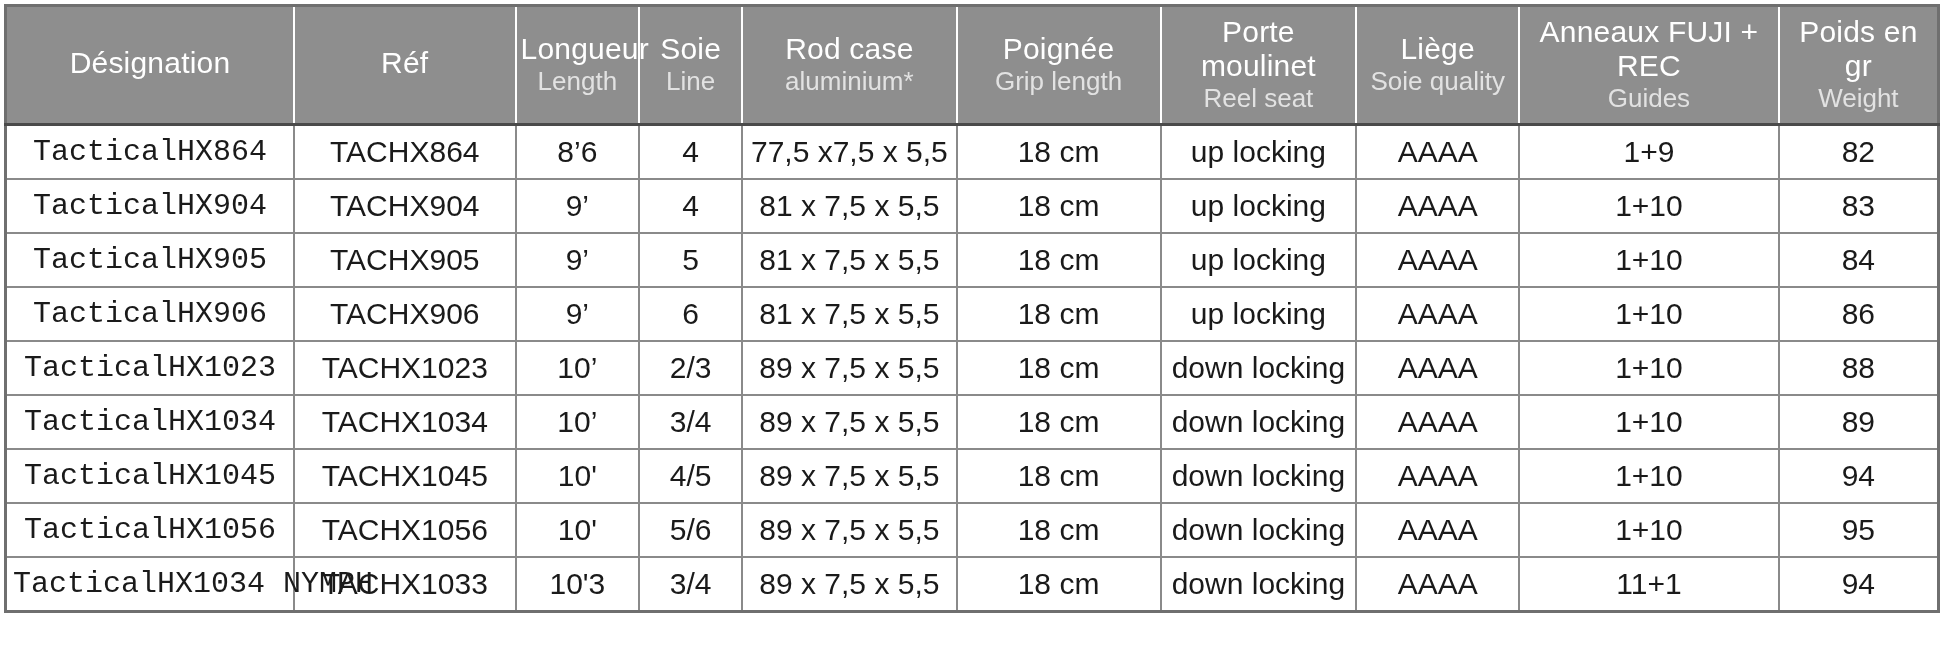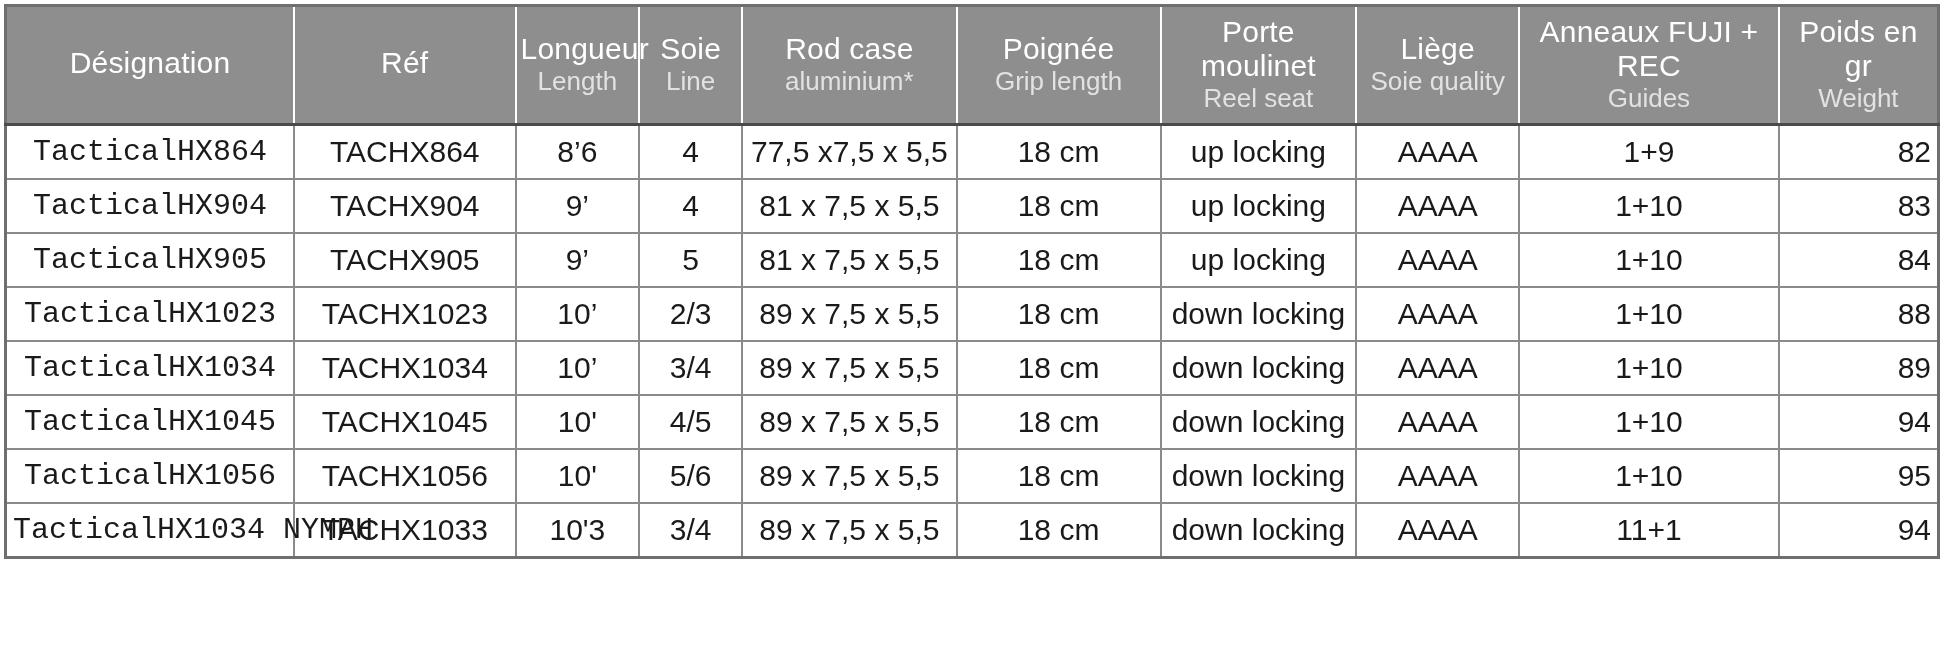--- a/index.html
+++ b/index.html
@@ -53,21 +53,20 @@
     border-bottom: 2px solid #8a8a8a;
     padding: 9px 6px;
     font-size: 30px;
     color: #1a1a1a;
     text-align: center;
     white-space: nowrap;
     background: #ffffff;
   }
   table.spec-table tbody td:last-child {
     border-right: none;
-    text-align: right;
   }
   table.spec-table tbody tr:last-child td {
     border-bottom: none;
   }
   td.col-designation {
     text-align: left;
     padding-left: 10px;
     font-family: Liberation Mono, monospace;
   }
   
@@ -174,20 +173,32 @@
         <td>9’</td>
         <td>5</td>
         <td>81 x 7,5 x 5,5</td>
         <td>18 cm</td>
         <td>up locking</td>
         <td>AAAA</td>
         <td>1+10</td>
         <td>84</td>
       </tr>
       <tr>
+        <td class="col-designation">TacticalHX906</td>
+        <td>TACHX906</td>
+        <td>9’</td>
+        <td>6</td>
+        <td>81 x 7,5 x 5,5</td>
+        <td>18 cm</td>
+        <td>up locking</td>
+        <td>AAAA</td>
+        <td>1+10</td>
+        <td>86</td>
+      </tr>
+      <tr>
         <td class="col-designation">TacticalHX1023</td>
         <td>TACHX1023</td>
         <td>10’</td>
         <td>2/3</td>
         <td>89 x 7,5 x 5,5</td>
         <td>18 cm</td>
         <td>down locking</td>
         <td>AAAA</td>
         <td>1+10</td>
         <td>88</td>

